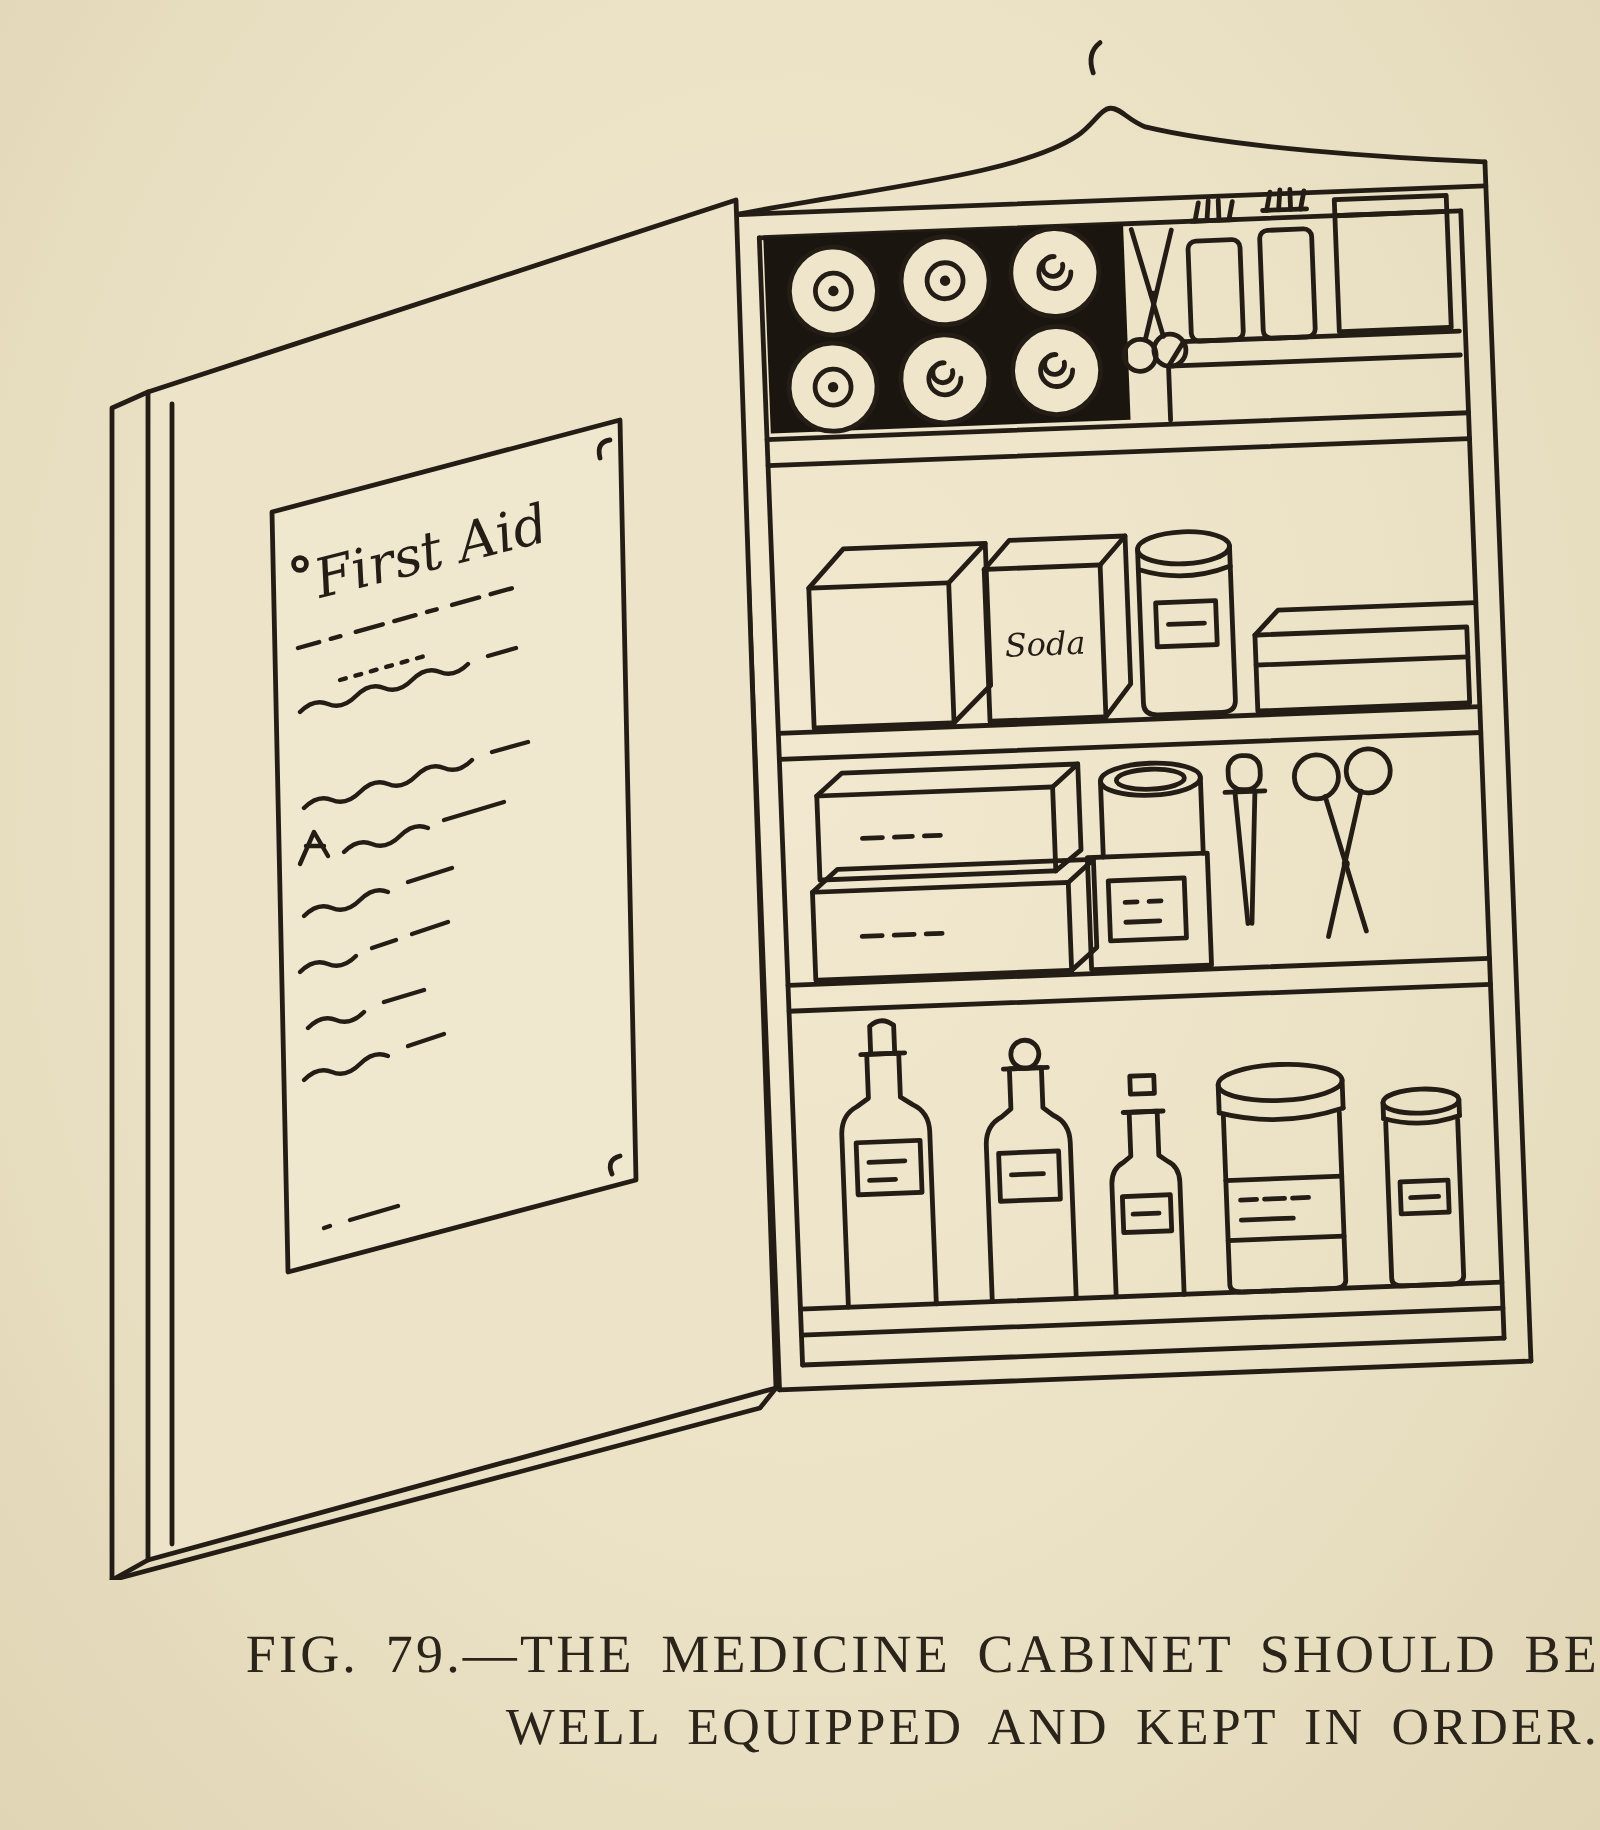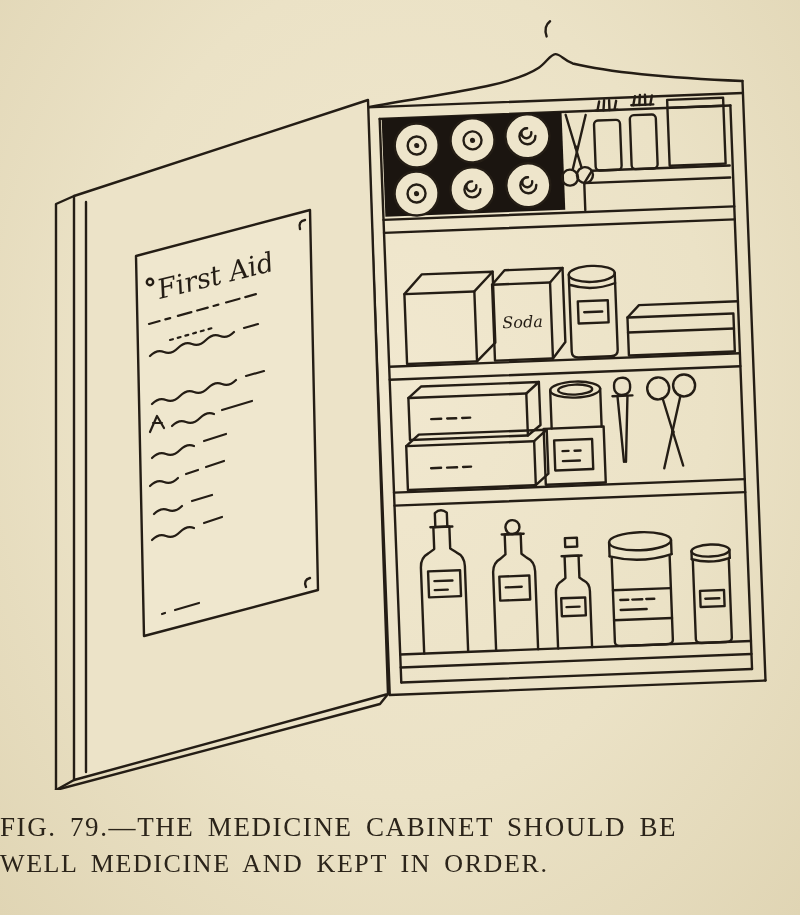--- a/index.html
+++ b/index.html
@@ -4,21 +4,21 @@
 <style>
   html,body{margin:0;padding:0;}
   body{
     width:800px;height:915px;overflow:hidden;
     background:radial-gradient(ellipse at 50% 42%, #f1e8cf 0%, #ebe2c6 55%, #e0d5b4 100%);
     font-family:"Liberation Serif", serif;
   }
   figure{margin:0;width:800px;}
   .art{display:block;}
   .caption{
-    text-align:left;
+    text-align:right;
     color:#2b241a;
     font-size:27px;
     letter-spacing:1.6px;
     word-spacing:5px;
     line-height:1.42;
     margin-top:18px;
   }
   .caption .l2{font-size:26px;}
 </style>
 </head>
@@ -223,15 +223,15 @@
             <path d="M162 614 l3 -1 m10 -3 l24 -7"></path>
           </g>
         </g>
       </g>
 
     </g>
   </svg>
 
   <figcaption class="caption">
     <div class="l1">FIG. 79.—THE MEDICINE CABINET SHOULD BE</div>
-    <div class="l2">WELL MEDICINE AND KEPT IN ORDER.</div>
+    <div class="l2">WELL EQUIPPED AND KEPT IN ORDER.</div>
   </figcaption>
 </figure>
 
 </body></html>

